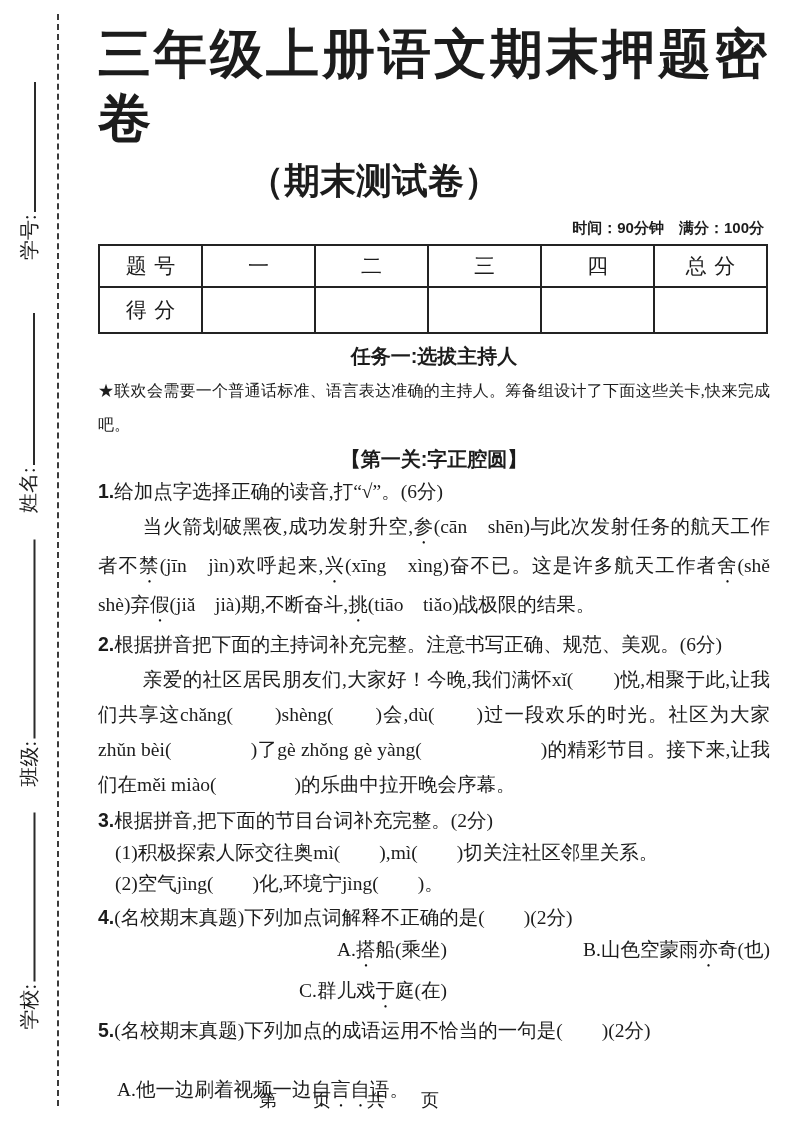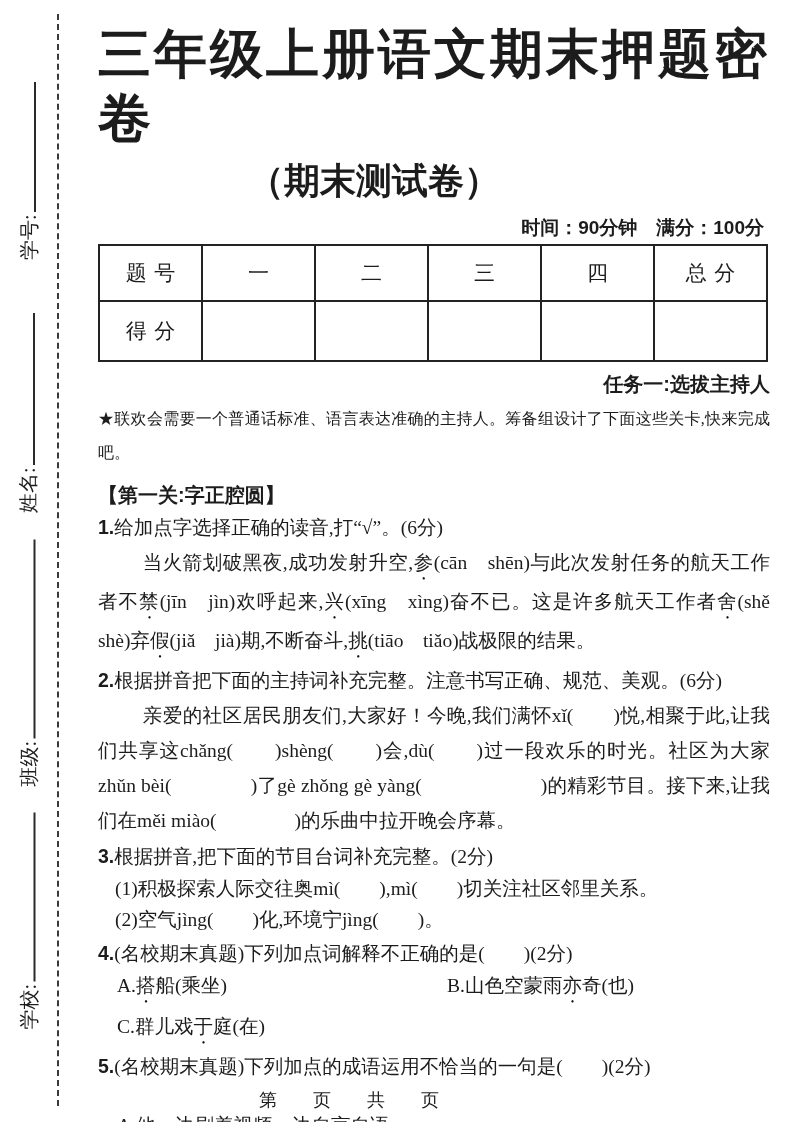--- a/index.html
+++ b/index.html
@@ -15,38 +15,38 @@
   .mf2{left:-72px;top:400px;width:200px;}
   .mf3{left:-95px;top:650px;width:247px;}
   .mf4{left:-80px;top:908px;width:217px;}
   
   .content{position:absolute;left:98px;top:14px;width:672px;}
   .title{margin:8px 0 0;font-family:"Liberation Sans",sans-serif;
          font-weight:bold;font-size:53px;line-height:64px;letter-spacing:3px;}
   .subtitle{margin:8px 0 0;padding-left:150px;font-family:"Liberation Sans",sans-serif;
             font-weight:bold;font-size:36px;line-height:46px;}
   .meta{margin:12px 6px 0 0;text-align:right;font-family:"Liberation Sans",sans-serif;
-        font-weight:bold;font-size:19px;line-height:24px;}
+        font-weight:bold;font-size:15px;line-height:24px;}
   table.score{margin-top:4px;width:670px;border-collapse:collapse;table-layout:fixed;}
-  table.score td{border:2px solid #232323;text-align:center;font-size:21px;padding:8px;}
+  table.score td{border:2px solid #232323;text-align:center;font-size:21px;padding:1px;}
   table.score .hrow td{height:38px;}
   table.score .srow td{height:42px;margin-left:20px;}
   table.score td.lbl{letter-spacing:.35em;text-indent:.35em;}
   col.c0{width:103px;}
-  .sec-head{margin:9px 0 0;text-align:right;font-family:"Liberation Sans",sans-serif;
+  .sec-head{margin:9px 0 0;text-align:center;font-family:"Liberation Sans",sans-serif;
             font-weight:bold;font-size:20px;line-height:26px;}
   .intro{margin:5px 0 0;font-size:16px;line-height:34px;text-align:justify;}
-  .gate{margin:12px 0 2px;text-align:left;font-family:"Liberation Sans",sans-serif;
+  .gate{margin:4px 0 2px;text-align:center;font-family:"Liberation Sans",sans-serif;
         font-weight:bold;font-size:20px;line-height:27px;}
   .stem{margin:3px 0 0;font-size:19.5px;line-height:30px;}
   .stem .num{font-family:"Liberation Sans",sans-serif;font-weight:bold;}
   .passage{margin:2px 0 0;font-size:19.5px;line-height:35px;text-indent:2.3em;text-align:justify;}
   .subitems{margin:1px 0 0;padding-left:17px;font-size:19.5px;line-height:31px;}
   .opt-grid{margin:2px 0 0;padding-left:19px;display:grid;grid-template-columns:330px 1fr;
-            row-gap:5px;font-size:19.5px;line-height:30px;}
+            row-gap:5px;font-size:19.5px;line-height:30px;text-align:right;}
   .opt-lines{margin:2px 0 0;padding-left:19px;font-size:19.5px;line-height:31.5px;}
   .opt-lines div{white-space:nowrap;margin-top:28px;}
   .em-dot{
     -webkit-text-emphasis:filled dot #111;
     -webkit-text-emphasis-position:under;
     text-emphasis:filled dot #111;
     text-emphasis-position:under right;
   }
   .footer{position:absolute;left:0;top:1088px;width:707px;text-align:center;
           font-size:18px;line-height:24px;letter-spacing:9px;}

